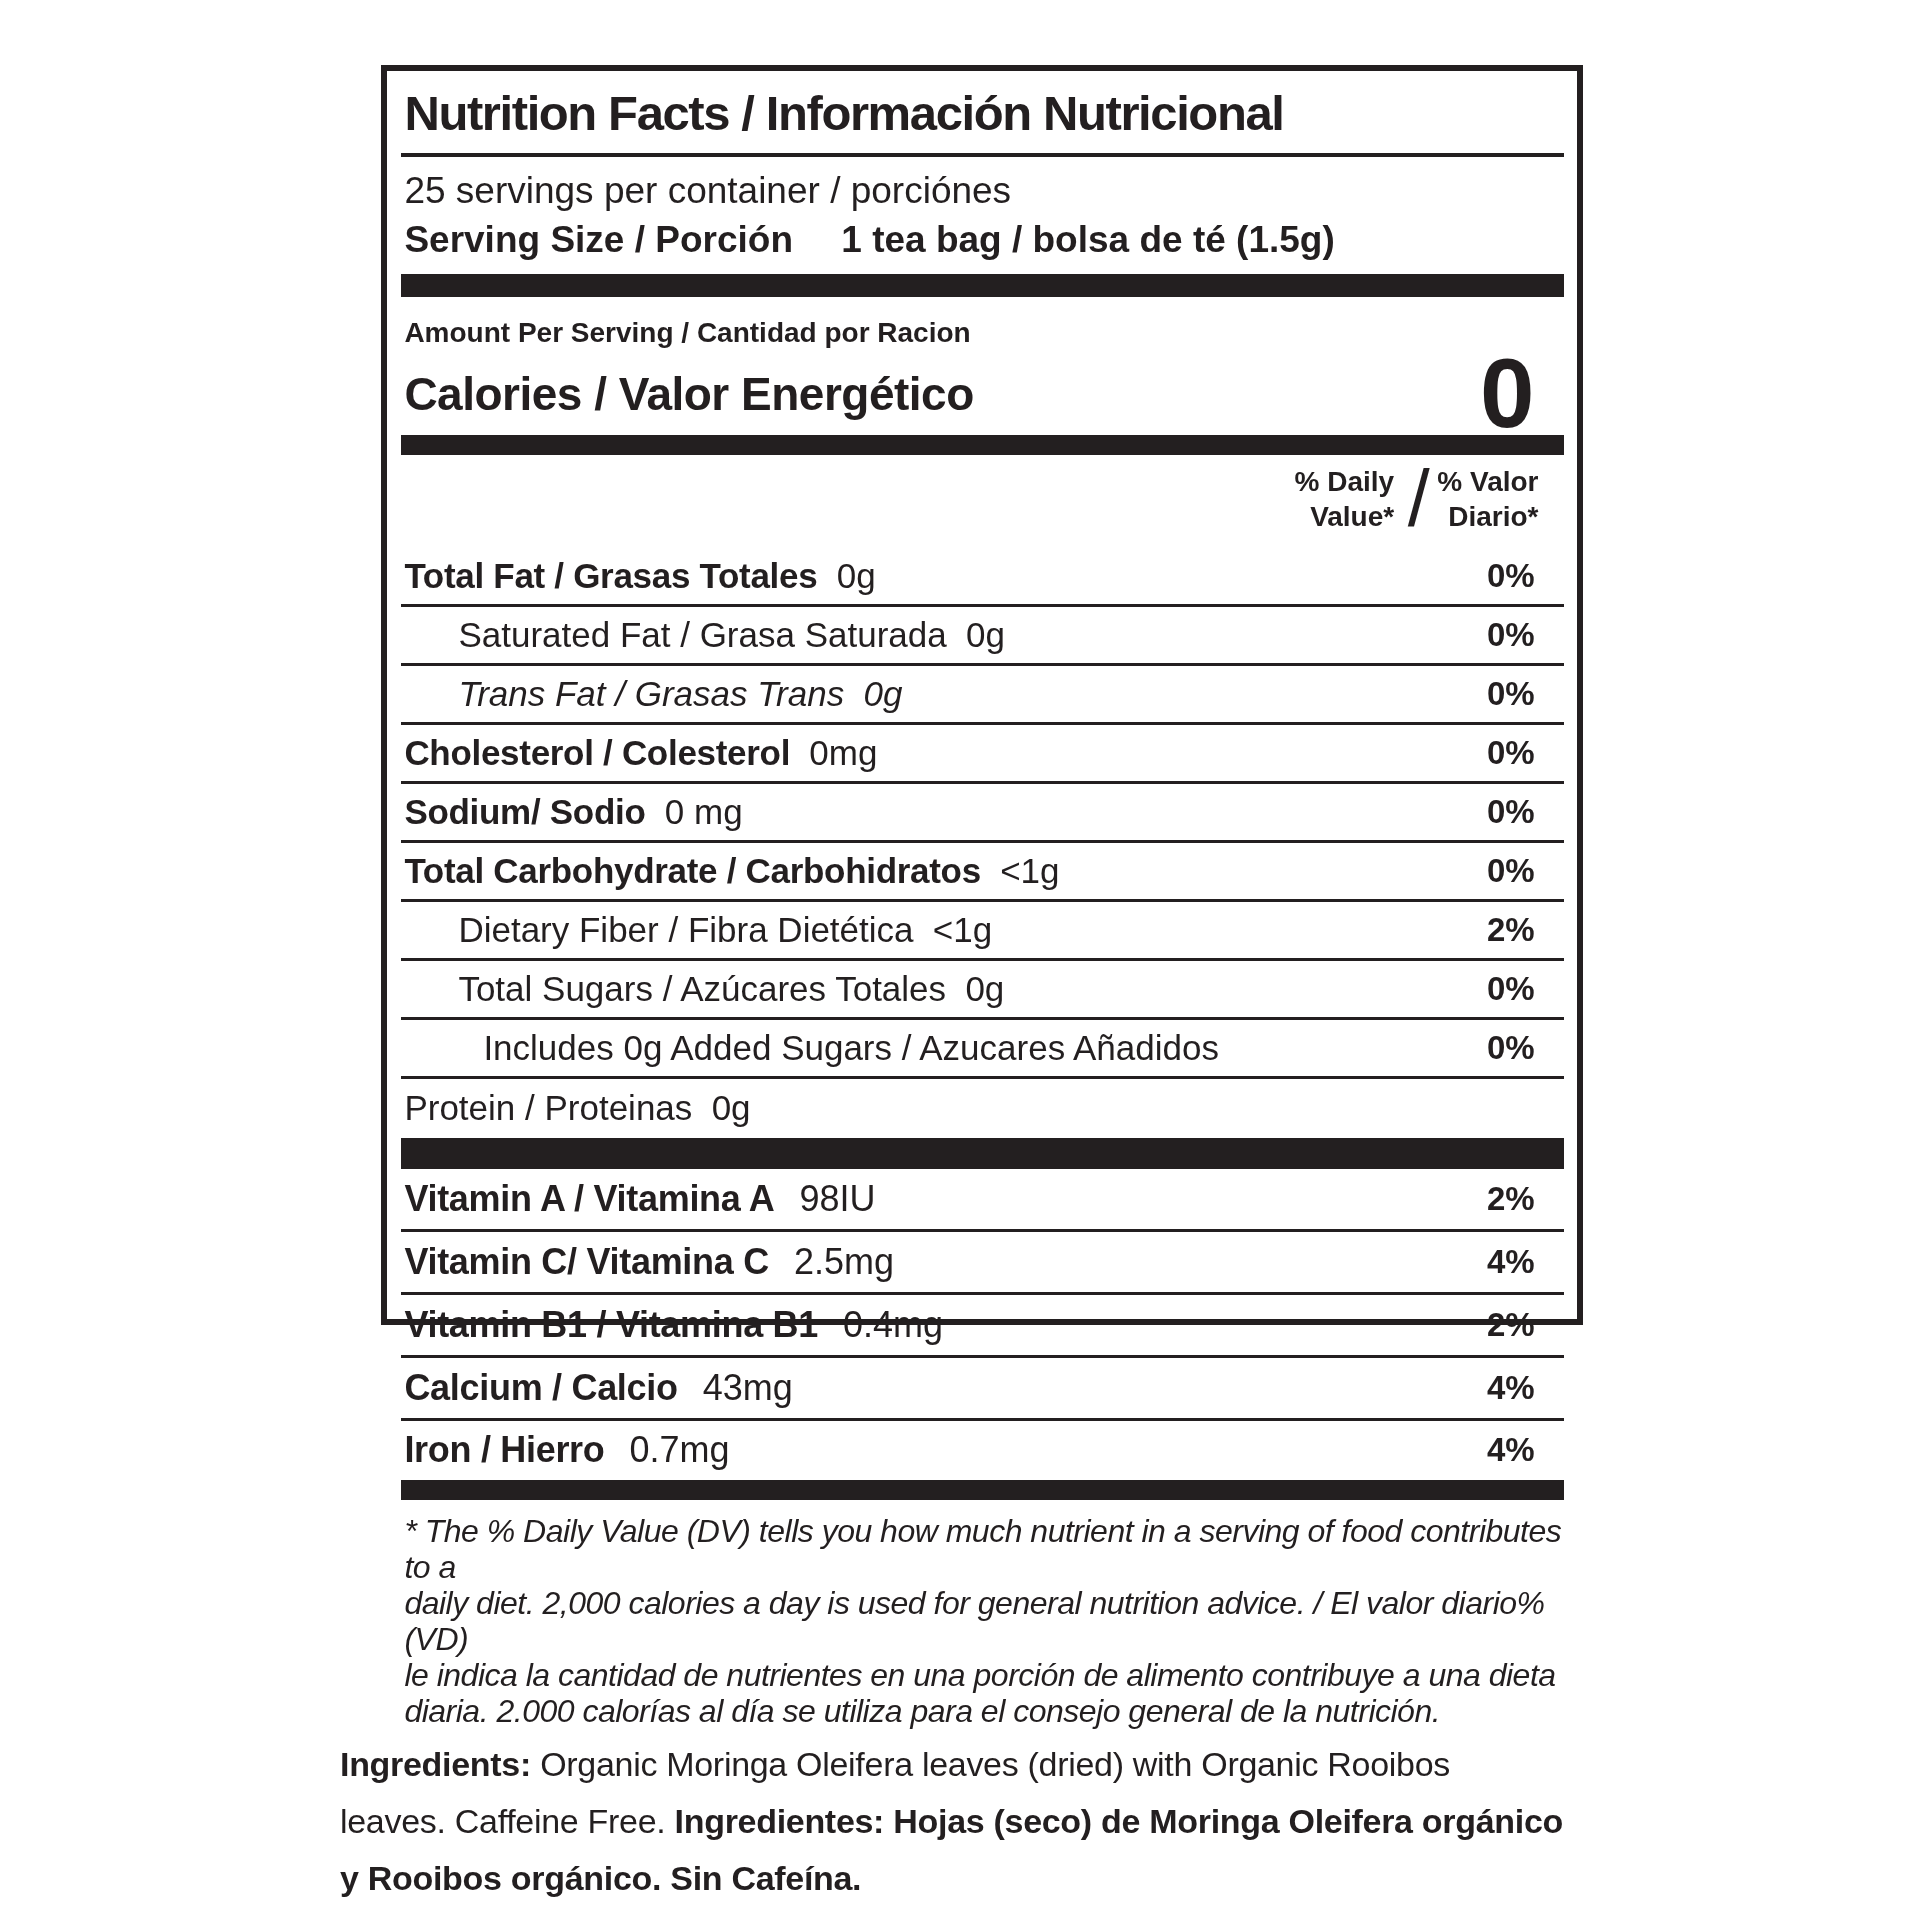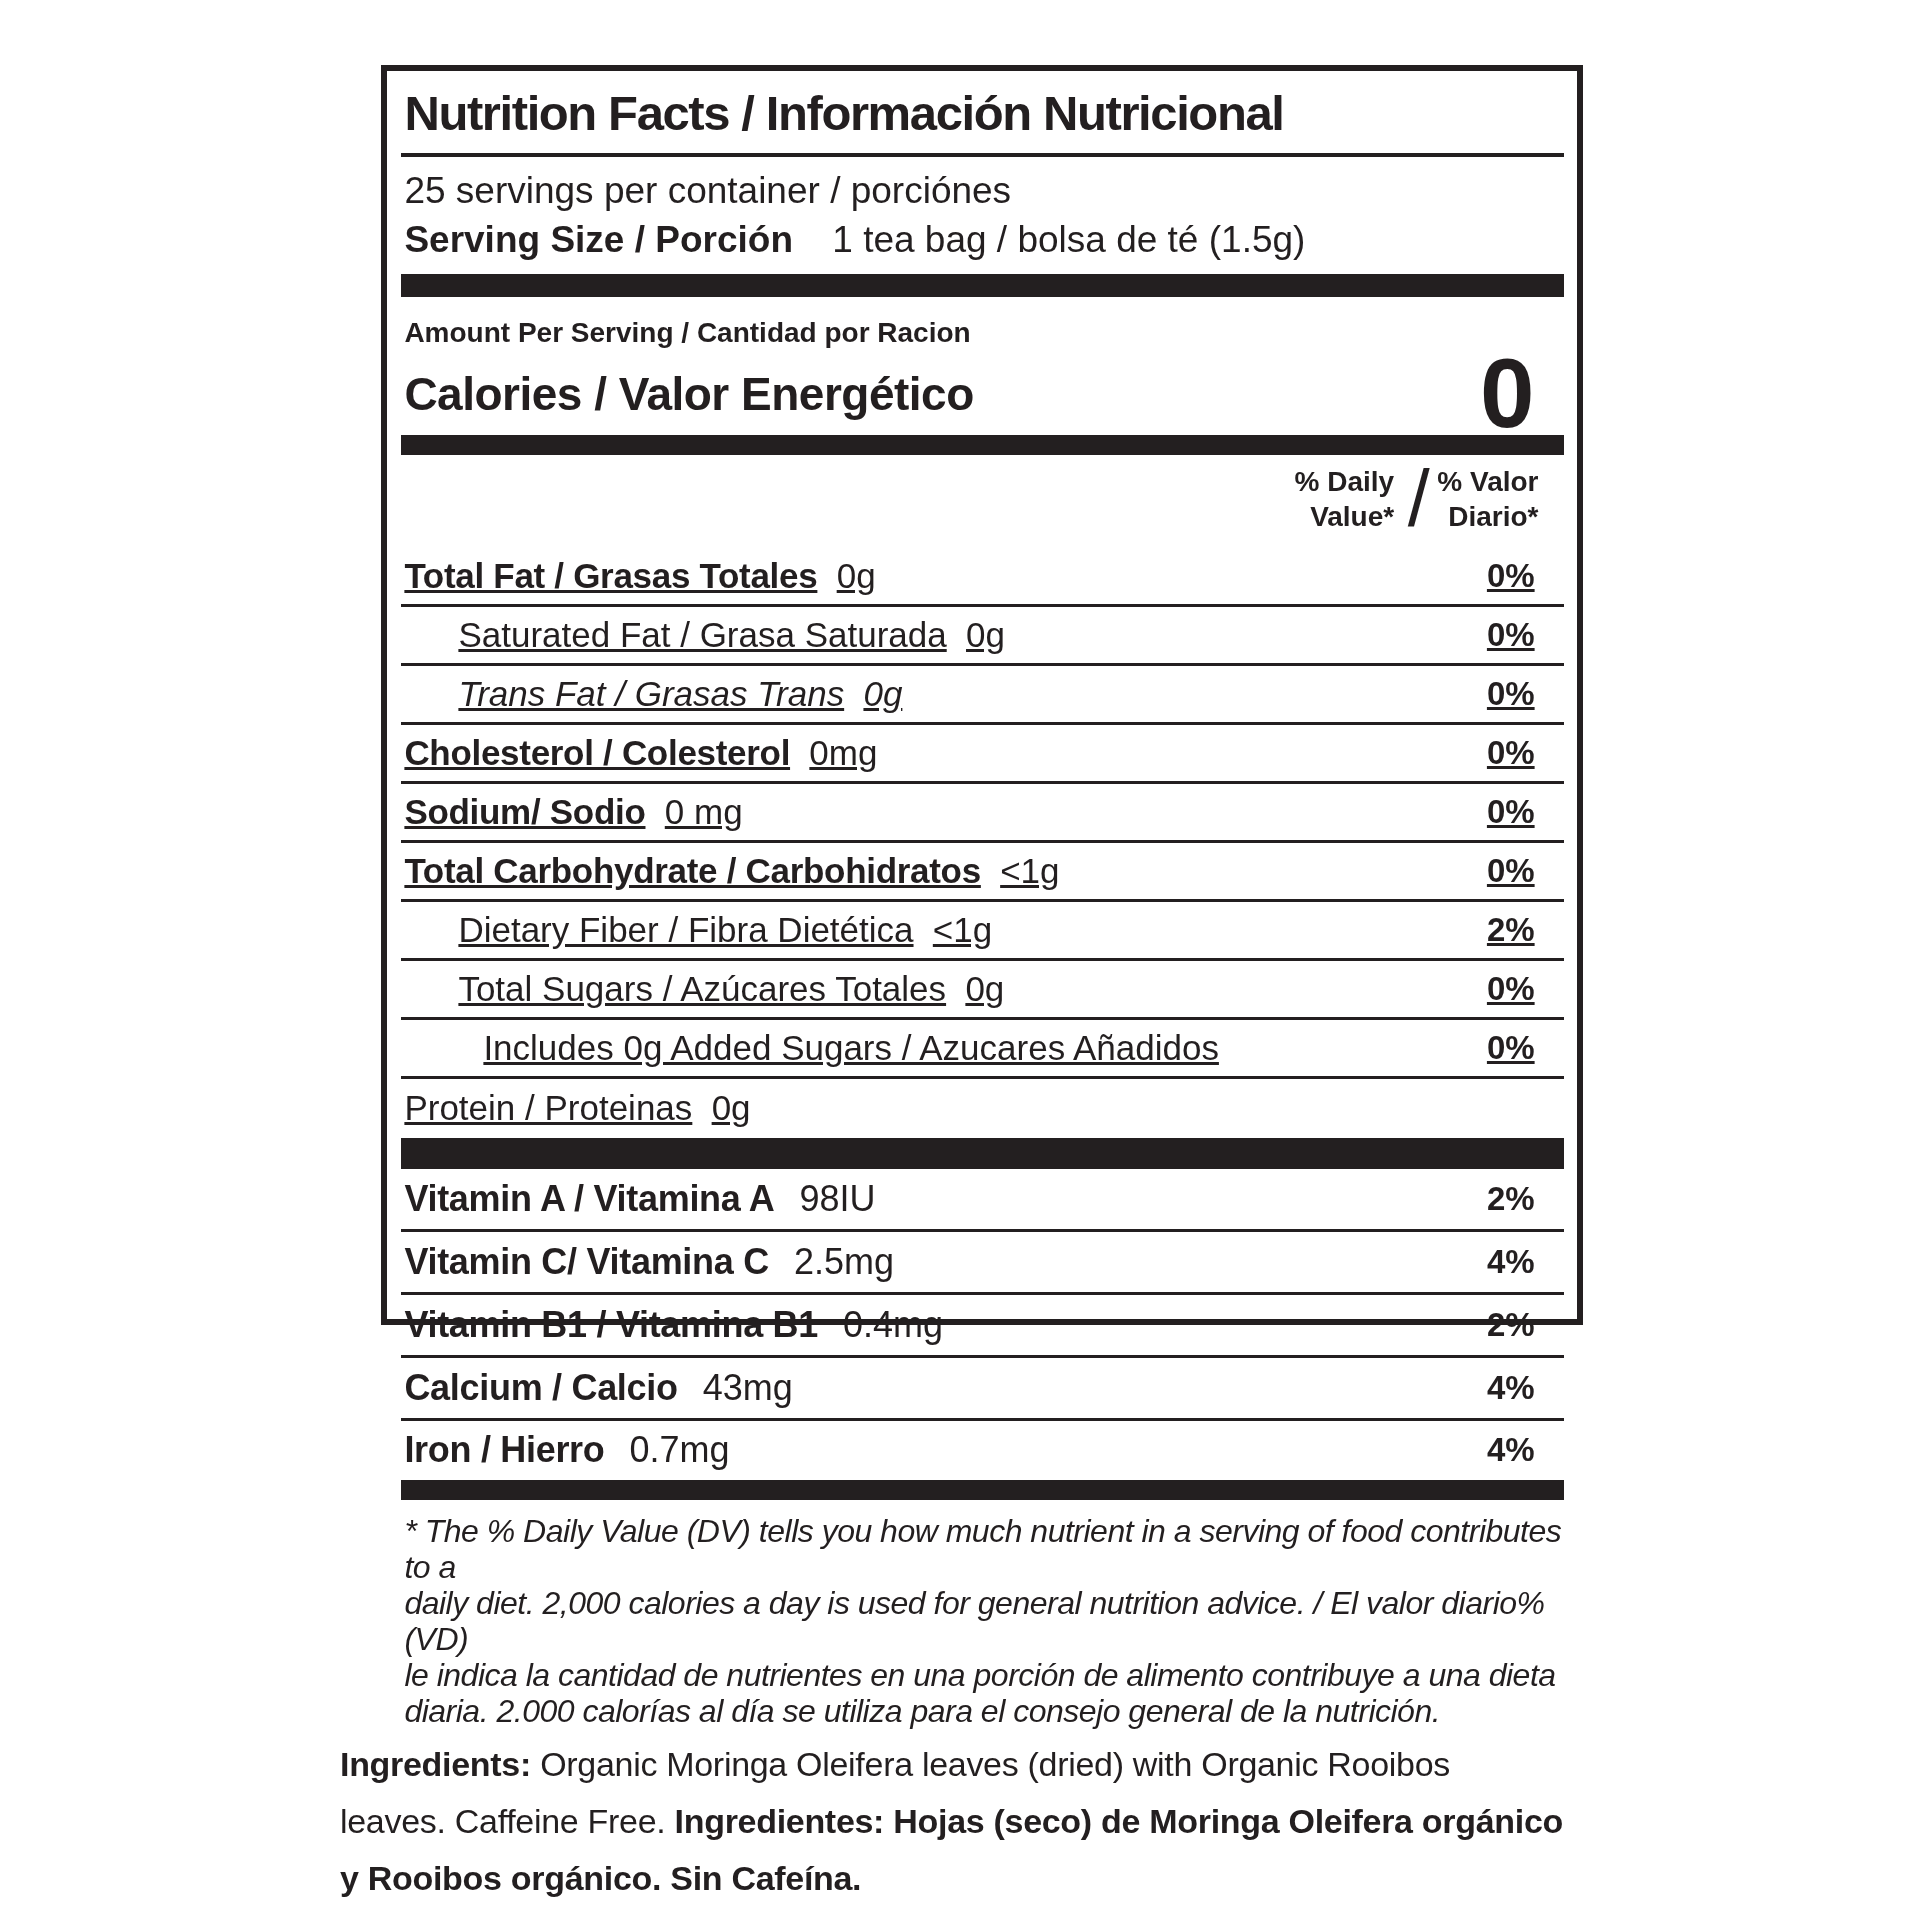--- a/index.html
+++ b/index.html
@@ -23,21 +23,21 @@
     font-weight:700; font-size:49px; line-height:58px;
     letter-spacing:-1.4px;
     padding:12.6px 3.9px 11.6px;
     white-space:nowrap;
   }
   .rule { height:3.9px; background:#231f20; }
 
   .servings { font-size:37px; line-height:44px; padding:11.6px 3.9px 0; }
   .serving-size { font-size:37px; line-height:44px; padding:5.8px 3.9px 11.6px; }
   .ss-label { font-weight:700; }
-  .ss-value { margin-left:29px; }
+  .ss-value { margin-left:38px;font-weight:bold; }
 
   .bar { background:#231f20; width:100%; }
   .b1 { height:23px; }
   .b2 { height:19.3px; }
   .b3 { height:31px; }
   .b4 { height:20px; }
 
   .aps { font-weight:700; font-size:28px; line-height:39px; padding:16.4px 3.9px 0; }
 
   .calories {
@@ -52,21 +52,21 @@
     padding:9.7px 25px 13.5px 0;
     font-weight:700; font-size:28px; line-height:35px;
     text-align:right;
   }
   .dv-col { text-align:right; }
   .dv-slash { font-weight:400; font-size:79px; line-height:70px; padding:0 7.7px 0 13.5px; }
 
   .nrow {
     display:flex; justify-content:space-between; align-items:center;
     height:59px; border-bottom:3.9px solid #231f20;
-    font-size:35px; padding:0 3.9px;text-decoration:underline;
+    font-size:35px; padding:0 3.9px;
   }
   .nrow.no-line { border-bottom:none; }
   .nleft { display:inline-block; }
   .nlabel { font-weight:400; }
   .nrow.bold .nlabel { font-weight:700; letter-spacing:-0.3px; }
   .nrow.italic .nleft { font-style:italic; }
   .namount { margin-left:19.3px; }
   .ndv { font-weight:700; font-size:33px; padding-right:25px; }
   .indent1 .nleft { padding-left:54px; }
   .indent2 .nleft { padding-left:79px; }

